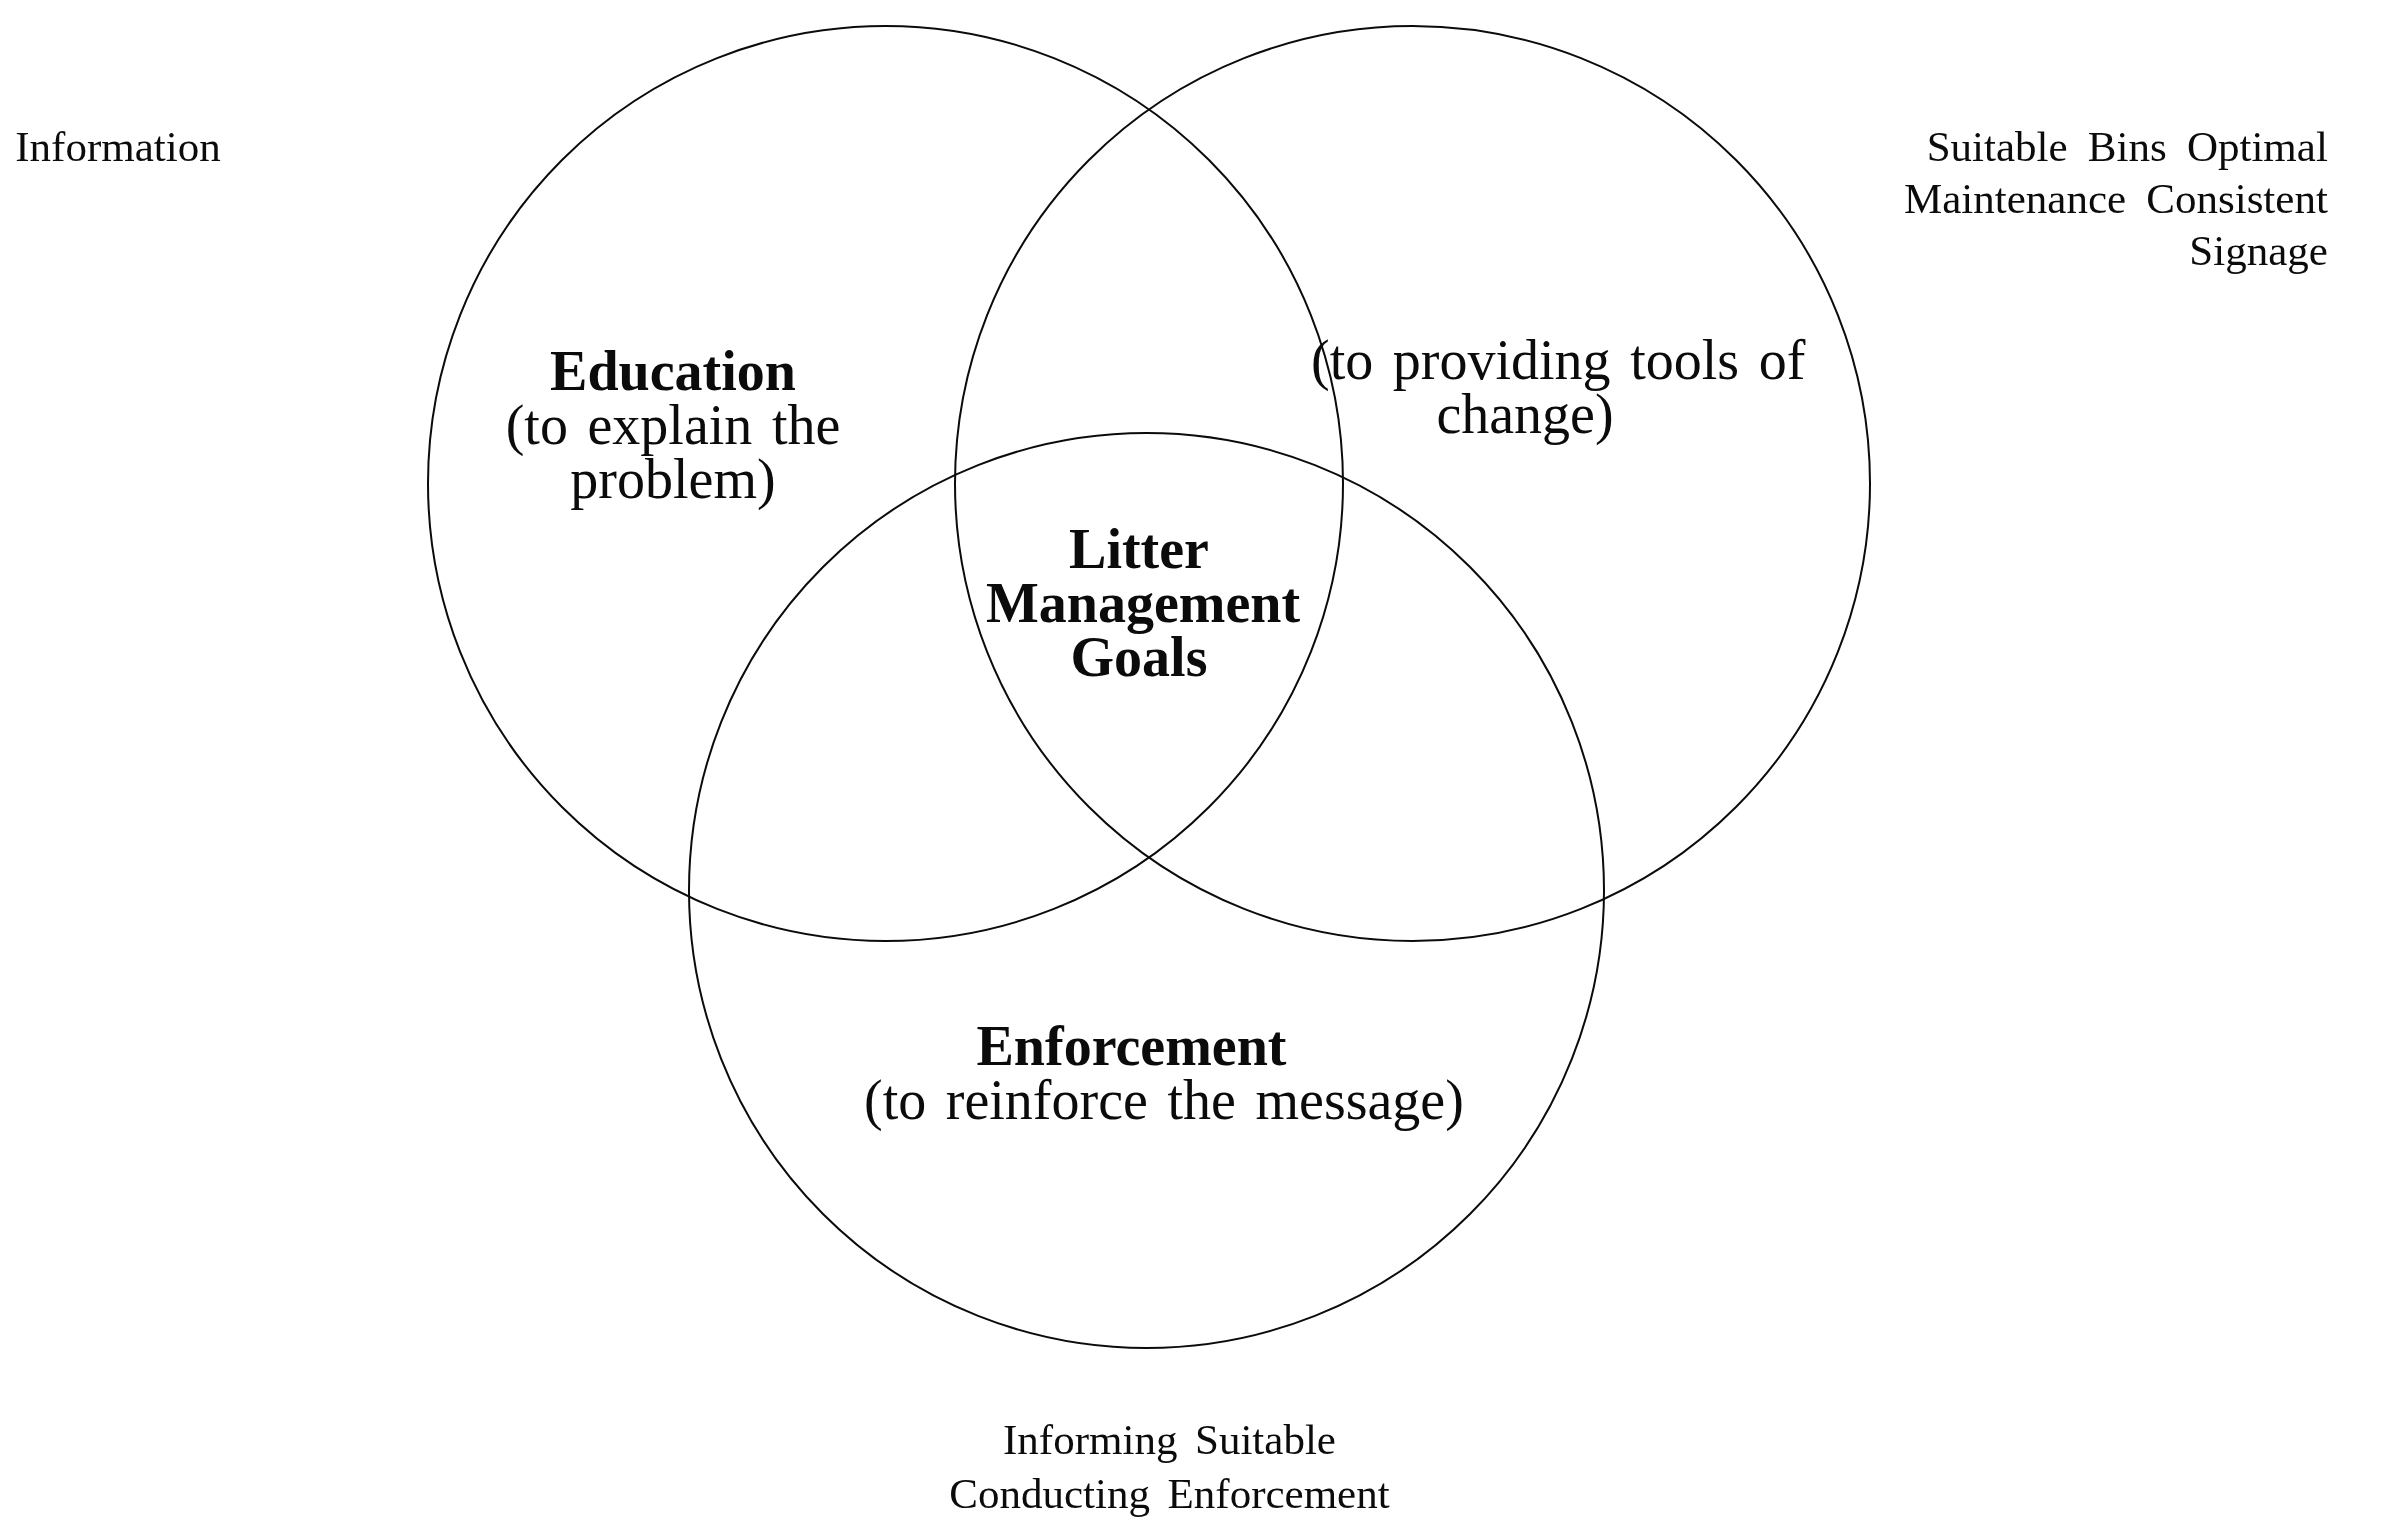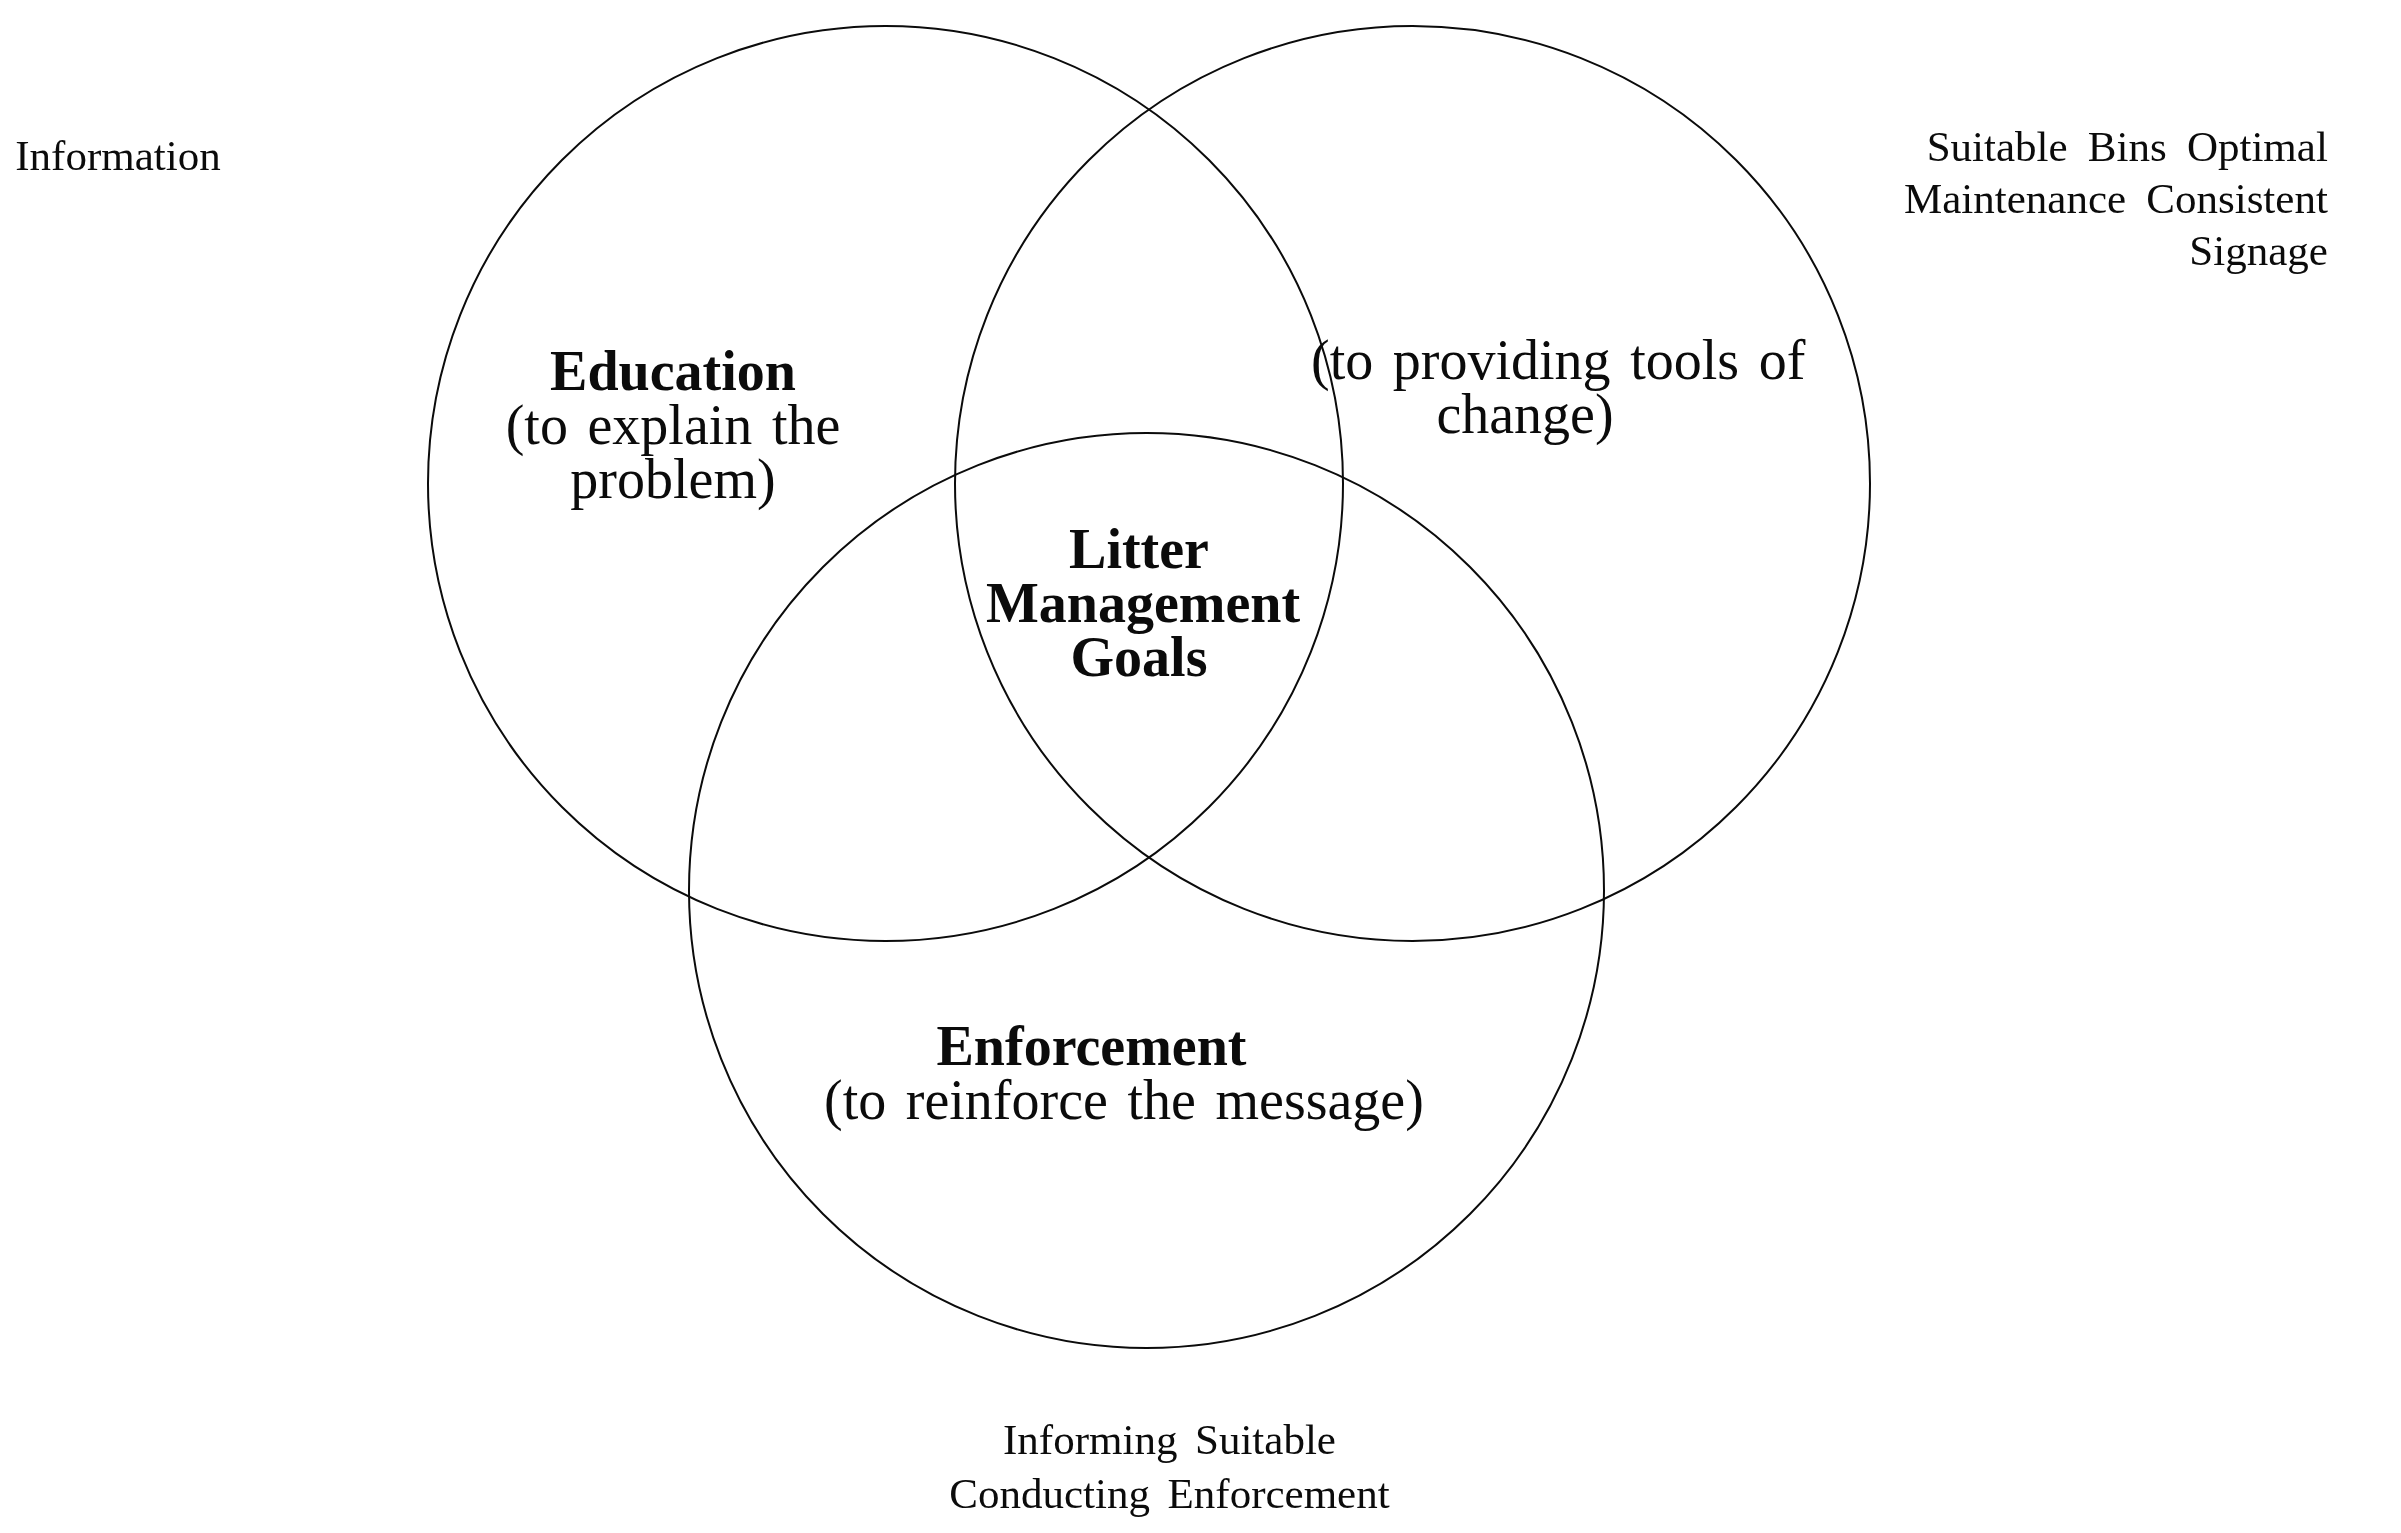--- a/index.html
+++ b/index.html
@@ -25,37 +25,37 @@
   #c-infra { left: 954px; top: 24.5px;  }
   #c-enf   { left: 688px;  top: 432px; }
 
   .note {
     position: absolute;
     font-size: 43px;
     line-height: 52px;
   }
   .line { display: block; white-space: nowrap; }
 
-  .note-left   { left: 15.3px;   top: 130px; text-align: center; }
+  .note-left   { left: 15.3px;   top: 121px; text-align: center; }
   .note-right  { left: 1904px; top: 121px; text-align: right; word-spacing: 0.22em; }
   .note-bottom { left: 902px; top: 1413px; width: 535px; text-align: center; word-spacing: 0.16em; line-height: 54px; }
 
   .label {
     position: absolute;
     text-align: center;
     font-size: 56px;
     line-height: 54px;
   }
   .label .line { word-spacing: 0.10em; }
   .title { display: block; font-weight: bold; }
 
   .label-edu    { left: 505px;  top: 344px;  width: 336px; }
   .label-infra  { left: 1311px; top: 333px;  width: 428px; }
   .label-center { left: 986px; top: 522px;  width: 306px; font-weight: bold; }
-  .label-enf    { left: 824px; top: 1019px; width: 535px; }
+  .label-enf    { left: 864px; top: 1019px; width: 535px; }
 </style>
 </head>
 <body>
 
 <div class="canvas">
 
   <div class="circle" id="c-edu"></div>
   <div class="circle" id="c-infra"></div>
   <div class="circle" id="c-enf"></div>
 

